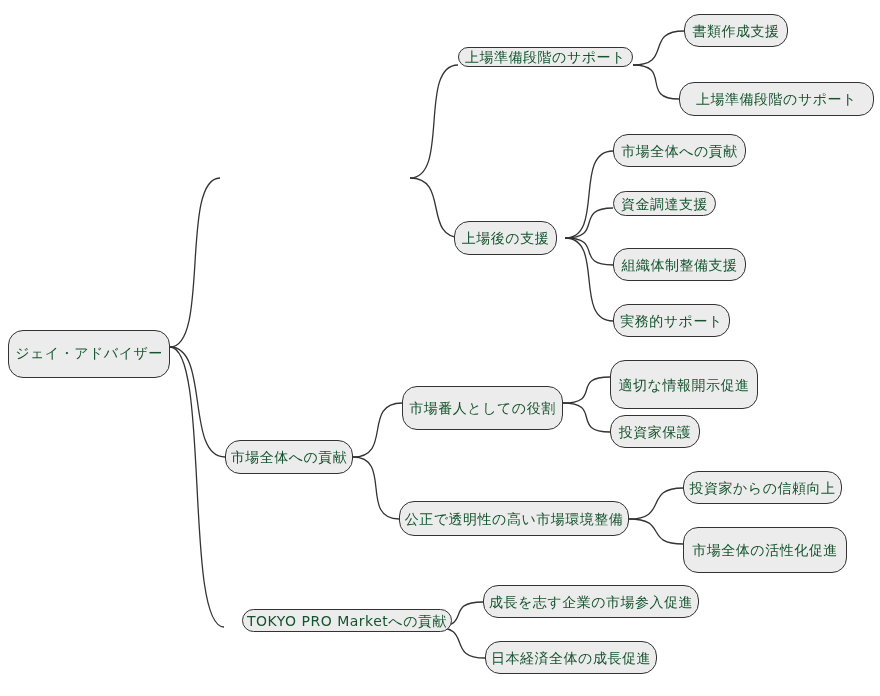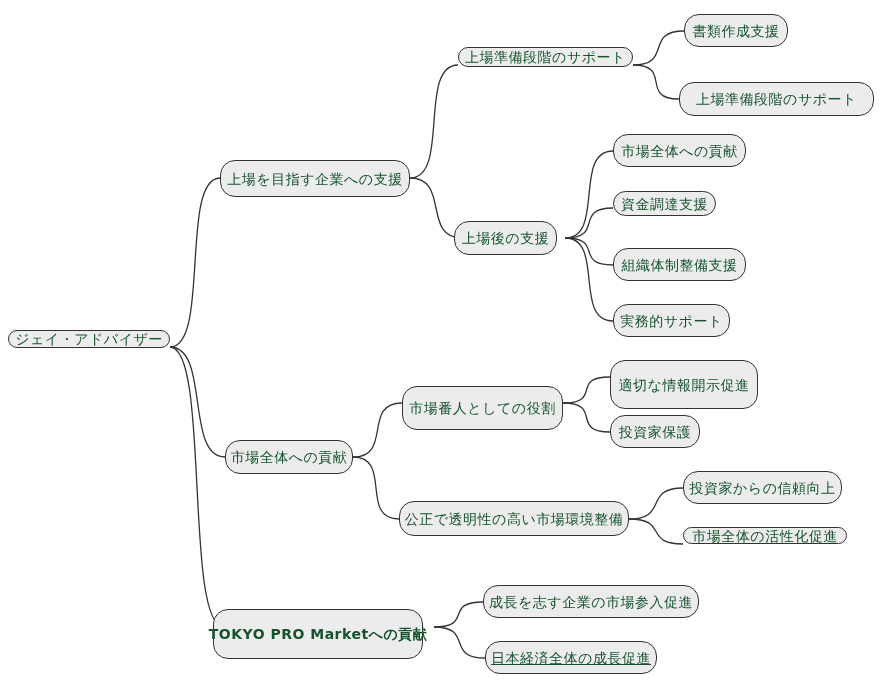--- a/index.html
+++ b/index.html
@@ -59,37 +59,36 @@
     <path d="M353 457 C393 457 362 403 402 403"></path>
     <path d="M353 457 C393 457 359 519 399 519"></path>
     <path d="M563 403 C603 403 570 377 610 377"></path>
     <path d="M563 403 C603 403 570 432 610 432"></path>
     <path d="M629 519 C669 519 643 488 683 488"></path>
     <path d="M629 519 C669 519 643 544 683 544"></path>
     <path d="M434 627 C474 627 443 602 483 602"></path>
     <path d="M434 627 C474 627 445 658 485 658"></path>
   </svg>
 
-  <div class="node" style="left:8px;   top:330px; width:162px; height:18px;">ジェイ・アドバイザー</div>
+  <div class="node" style="left:8px;   top:330px; width:162px; height:48px;font-family:Liberation Serif, serif;">ジェイ・アドバイザー</div>
 
-  <div class="node" style="left:220px; top:160px; width:190px; height:37px;">上場を目指す企業への支援</div>
   <div class="node" style="left:458px; top:47px;  width:175px; height:20px;text-align:right;">上場準備段階のサポート</div>
   <div class="node" style="left:684px; top:14px;  width:104px; height:33px;">書類作成支援</div>
   <div class="node" style="left:679px; top:82px;  width:195px; height:34px;">上場準備段階のサポート</div>
   <div class="node" style="left:454px; top:221px; width:103px; height:34px;">上場後の支援</div>
   <div class="node" style="left:613px; top:134px; width:133px; height:33px;">市場全体への貢献</div>
   <div class="node" style="left:613px; top:191px; width:103px; height:25px;">資金調達支援</div>
   <div class="node" style="left:613px; top:248px; width:133px; height:33px;">組織体制整備支援</div>
   <div class="node" style="left:613px; top:304px; width:117px; height:33px;">実務的サポート</div>
 
   <div class="node" style="left:225px; top:440px; width:128px; height:34px;">市場全体への貢献</div>
   <div class="node" style="left:402px; top:386px; width:161px; height:44px;">市場番人としての役割</div>
   <div class="node" style="left:610px; top:360px; width:148px; height:49px;">適切な情報開示促進</div>
   <div class="node" style="left:610px; top:415px; width:90px;  height:33px;text-align:right;">投資家保護</div>
   <div class="node" style="left:399px; top:501px; width:230px; height:35px;">公正で透明性の高い市場環境整備</div>
   <div class="node" style="left:683px; top:471px; width:159px; height:33px;text-align:center;">投資家からの信頼向上</div>
-  <div class="node" style="left:683px; top:527px; width:164px; height:17px;">市場全体の活性化促進</div>
+  <div class="node" style="left:683px; top:527px; width:164px; height:46px;">市場全体の活性化促進</div>
 
-  <div class="node" style="left:213px; top:609px; width:210px; height:50px;font-weight:bold;">TOKYO PRO Marketへの貢献</div>
+  <div class="node" style="left:242px; top:609px; width:210px; height:23px;">TOKYO PRO Marketへの貢献</div>
   <div class="node" style="left:483px; top:585px; width:216px; height:33px;">成長を志す企業の市場参入促進</div>
-  <div class="node" style="left:485px; top:641px; width:172px; height:33px;text-decoration:underline;">日本経済全体の成長促進</div>
+  <div class="node" style="left:485px; top:641px; width:172px; height:33px;">日本経済全体の成長促進</div>
 
 </div>
 
 </body></html>

